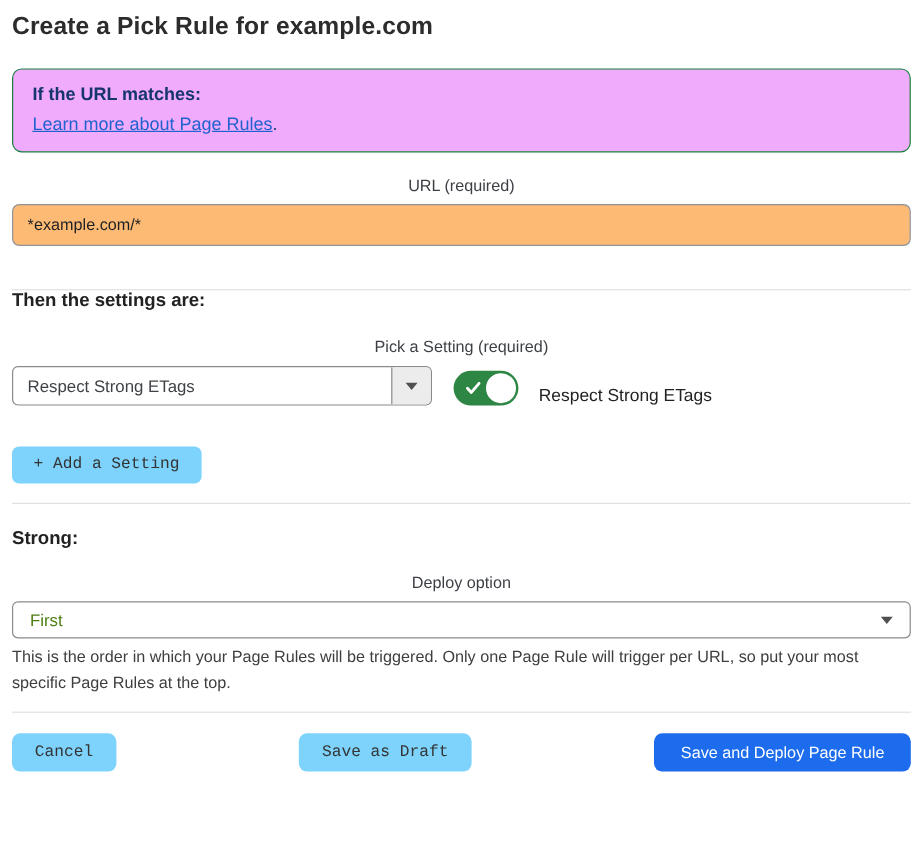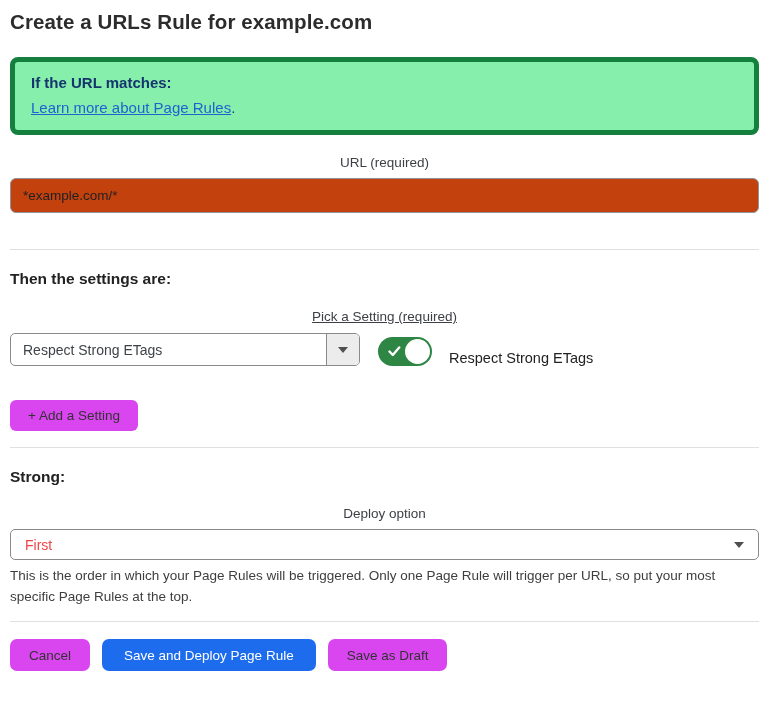--- a/index.html
+++ b/index.html
@@ -16,22 +16,22 @@
     margin-top: 8px;
     font-size: 20.5px;
     font-weight: 700;
     color: #2c2c2c;
     line-height: 28px;
     letter-spacing: 0.1px;
   }
 
   .info-box {
     margin-top: 21px;
-    background: #86efac;
-    border: 5px solid #15803d;
+    background: #f0abfc;
+    border: 1px solid #15803d;
     border-radius: 8px;
     padding: 9px 16px 10px 16px;
     color: #1c3d6e;
     font-size: 15px;
     line-height: 24.5px;
   }
   .info-box .info-heading { font-weight: 700; font-size: 15px; color: #16356d; }
   .info-box .info-body { max-width: 690px; }
   .info-box a.info-link {
     color: #1f62d0;
@@ -45,50 +45,49 @@
     font-size: 13.5px;
     color: #3c3f44;
     line-height: 16px;
     text-align: center;
   }
 
   .url-input {
     margin-top: 7px;
     width: 749px;
     height: 35px;
-    background: #c2410c;
+    background: #fdba74;
     border: 1px solid #8f949c;
     border-radius: 6px;
     padding: 0 12px;
     font-size: 13.5px;
     color: #1f2023;
     font-family: "Liberation Sans", sans-serif;
     display: block;
     outline: none;
   }
 
   .divider {
     border: none;
     border-top: 1px solid #e0e0e0;
     height: 0;
   }
   .divider-1 { margin-top: 36px; }
   .divider-2 { margin-top: 16px; }
   .divider-3 { margin-top: 14px; }
 
   .section-heading {
-    margin-top: 20px;
     font-size: 15.5px;
     font-weight: 700;
     color: #222222;
     line-height: 18px;
   }
   .section-heading.order { margin-top: 20px; }
 
-  .picker-label { margin-top: 21px; text-decoration: underline; }
+  .picker-label { margin-top: 21px; }
 
   .setting-row {
     margin-top: 8px;
     display: flex;
     align-items: flex-end;
   }
 
   .setting-select {
     width: 350px; height: 33px;
     background: #ffffff;
@@ -148,73 +147,75 @@
   .btn {
     border: none;
     border-radius: 6px;
     font-family: "Liberation Sans", sans-serif;
     cursor: pointer;
     display: inline-flex;
     align-items: center;
     justify-content: center;
   }
   .btn-secondary {
-    background: #d946ef;
+    background: #7dd3fc;
     color: #333333;
     font-size: 13.5px;
+    font-family: Liberation Mono, monospace;
   }
   .btn-primary {
     background: #1c6ced;
     color: #ffffff;
     font-size: 13.5px;
   }
   .add-setting-btn {
     margin-top: 34px;
     height: 31px;
     padding: 0 18px;
   }
 
   .order-select {
     margin-top: 7px;
     width: 749px; height: 31px;
     background: #ffffff;
     border: 1px solid #8a8a8a;
     border-radius: 5px;
     display: flex; align-items: center;
     padding: 0 14px;
-    font-size: 14px; color: #ef4444;
+    font-size: 14px; color: #4d7c0f;
     cursor: pointer;
   }
   .order-select .select-value { flex: 1; }
 
   .help-text {
     margin-top: 5px;
     font-size: 13.5px;
     color: #3e3e3e;
     line-height: 21px;
     max-width: 749px;
   }
 
   .actions-row {
     margin-top: 17px;
     display: flex;
     align-items: center;
+    justify-content: space-between;
   }
   .actions-row .btn { height: 32px; border-radius: 7px; }
   .actions-row .btn + .btn { margin-left: 12px; }
   .cancel-btn { padding: 0 19px; }
   .save-draft-btn { padding: 0 19px; }
   .save-deploy-btn { padding: 0 22px; }
 </style>
 </head>
 <body>
 
 <div class="container">
 
-  <h1 class="page-title">Create a URLs Rule for example.com</h1>
+  <h1 class="page-title">Create a Pick Rule for example.com</h1>
 
   <div class="info-box">
     <div class="info-heading">If the URL matches:</div>
     <div>
       <a class="info-link">Learn more about Page Rules</a><span class="link-suffix">.</span>
     </div>
   </div>
 
   <div class="field-label">URL (required)</div>
   <input class="url-input" type="text" value="*example.com/*" style="">
@@ -255,17 +256,17 @@
     <div class="select-value">First</div>
     <span class="tri-down"></span>
   </div>
 
   <div class="help-text">This is the order in which your Page Rules will be triggered. Only one Page Rule will trigger per URL, so put your most specific Page Rules at the top.</div>
 
   <hr class="divider divider-3">
 
   <div class="actions-row">
     <button class="btn btn-secondary cancel-btn">Cancel</button>
+    <button class="btn btn-secondary save-draft-btn">Save as Draft</button>
     <button class="btn btn-primary save-deploy-btn">Save and Deploy Page Rule</button>
-    <button class="btn btn-secondary save-draft-btn">Save as Draft</button>
   </div>
 
 </div>
 
 </body></html>

